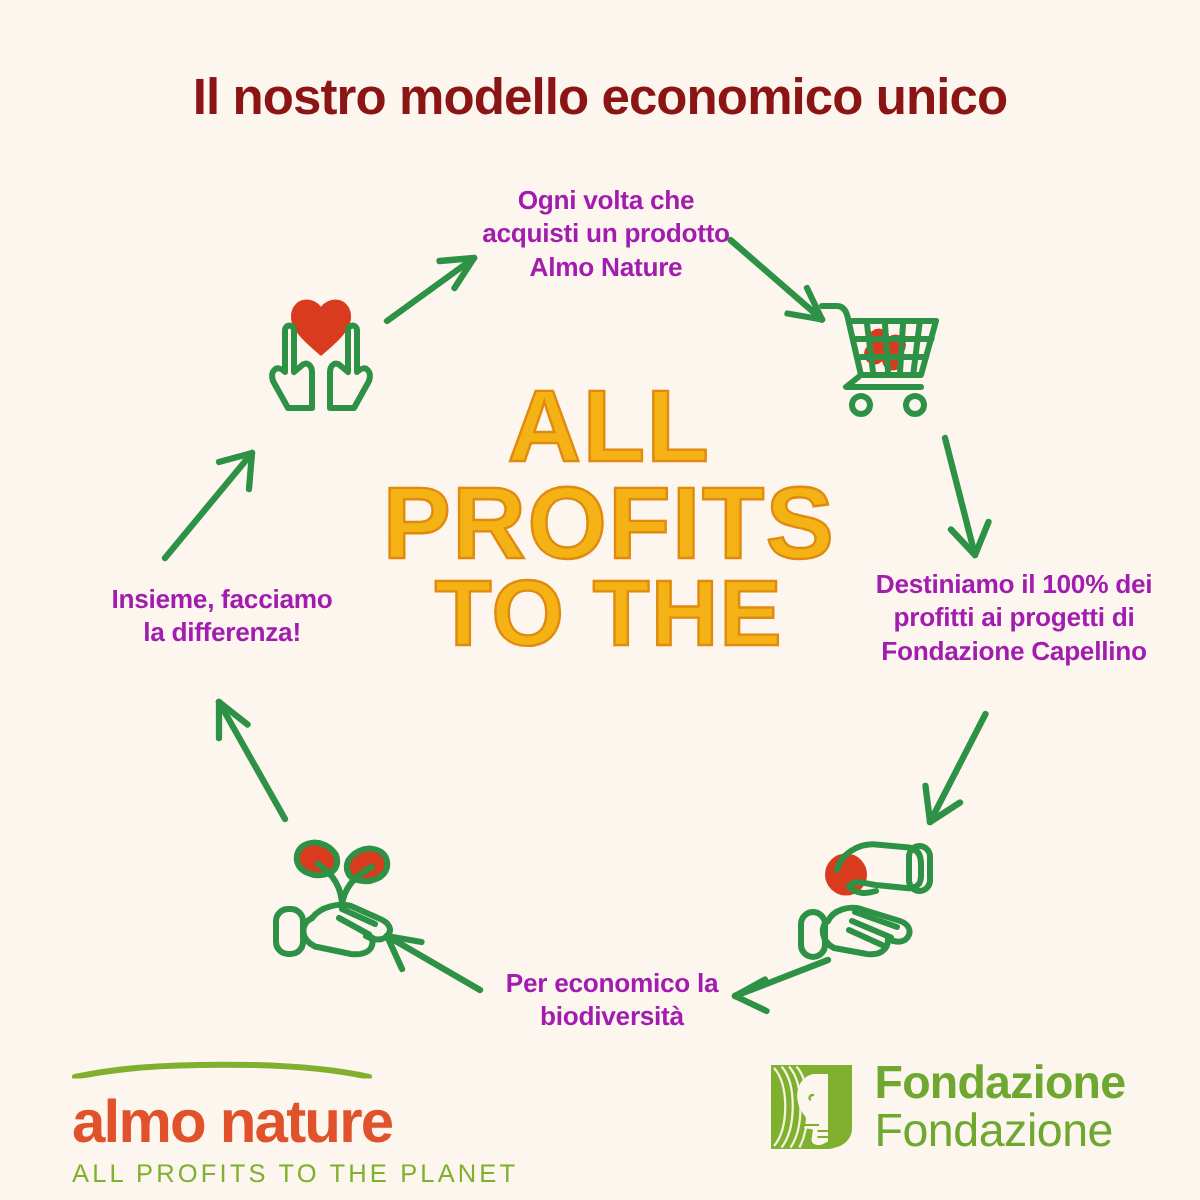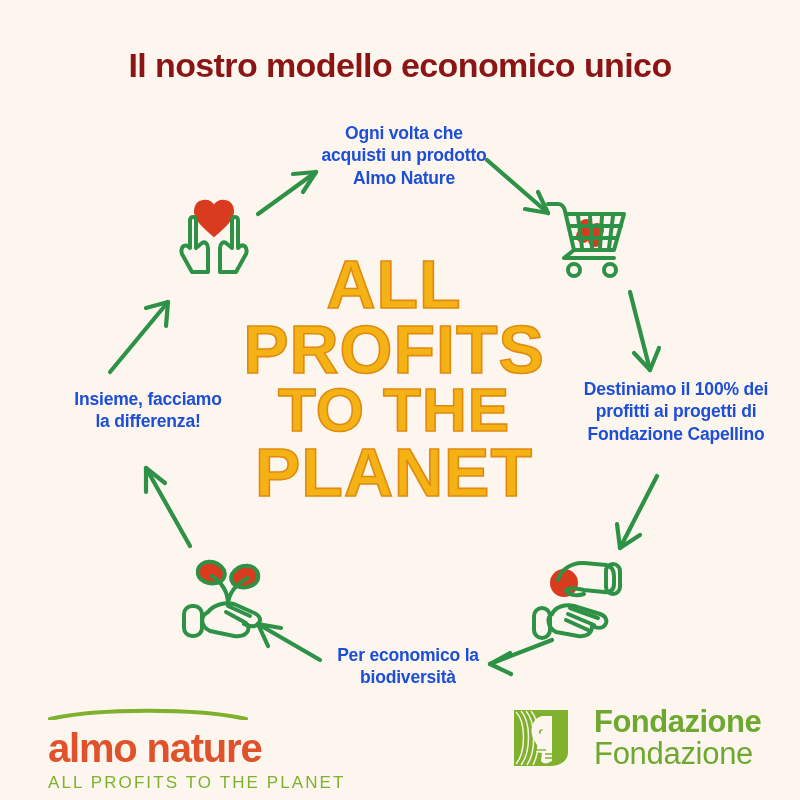--- a/index.html
+++ b/index.html
@@ -30,41 +30,41 @@
     text-align: center;
     font-size: 34px;
     font-weight: 700;
     letter-spacing: -0.6px;
     color: #8B1515;
   }
 
   
   #center-slogan {
     position: absolute;
-    left: 204px;
+    left: 216px;
     top: 252px;
     width: 380px;
     text-align: center;
     line-height: 0.95;
   }
   #center-slogan .cline {
     display: block;
     font-size: 68px;
     font-weight: 700;
     letter-spacing: 1px;
     color: #F5B215;
     -webkit-text-stroke: 1.6px #E08A10;
     text-transform: uppercase;
   }
   #center-slogan .cline.sm { font-size: 62px; }
 
   
   .step-label {
     position: absolute;
-    color: #1d4ed8;
+    color: #a21caf;
     font-size: 17.5px;
     font-weight: 700;
     line-height: 1.28;
     letter-spacing: -0.2px;
     text-align: center;
   }
   .step-label .l { display: block; }
 
   #label-purchase { left: 288px; top: 122px; width: 232px; }
   #label-profits  { left: 556px; top: 378px; width: 240px; }
@@ -108,21 +108,21 @@
     margin-top: 5px;
     text-align: left;
   }
 
   #logo-fondazione-capellino {
     position: absolute;
     left: 512px;
     top: 706px;
     display: flex;
     align-items: center;
-    gap: 24px;
+    gap: 13px;
   }
   #fc-text { line-height: 1.02; }
   #fc-line1 {
     font-size: 31px;
     font-weight: 700;
     color: #6FA830;
     letter-spacing: -0.5px;
   }
   #fc-line2 {
     font-size: 31px;
@@ -180,21 +180,20 @@
         <path d="M110 372 L168 302"></path>
         <path d="M168 302 L166 326 M168 302 L146 308"></path>
       </g>
     </g>
   </svg>
 
   <div id="center-slogan">
     <span class="cline">ALL</span>
     <span class="cline">PROFITS</span>
     <span class="cline sm">TO THE</span>
-    <span class="cline">PLANET</span>
   </div>
 
   <svg class="cycle-icon" id="icon-heart-hands" width="104" height="96" viewBox="0 0 104 96" xmlns="http://www.w3.org/2000/svg">
     <path d="M52 20 C47 12, 34 13, 33 24 C32 34, 44 43, 52 50 C60 43, 72 34, 71 24 C70 13, 57 12, 52 20 Z" fill="#D93B1E" stroke="#D93B1E" stroke-width="2" stroke-linejoin="round"></path>
     <g fill="none" stroke="#2E9246" stroke-width="4" stroke-linecap="round" stroke-linejoin="round">
       <path d="M46 86 L46 62 C46 58, 43 55, 40 57 L34 62 L34 34 C34 30, 28 30, 28 34 L28 62
                C22 56, 18 62, 20 68 L30 86 Z"></path>
       <path d="M58 86 L58 62 C58 58, 61 55, 64 57 L70 62 L70 34 C70 30, 76 30, 76 34 L76 62
                C82 56, 86 62, 84 68 L74 86 Z"></path>
     </g>

